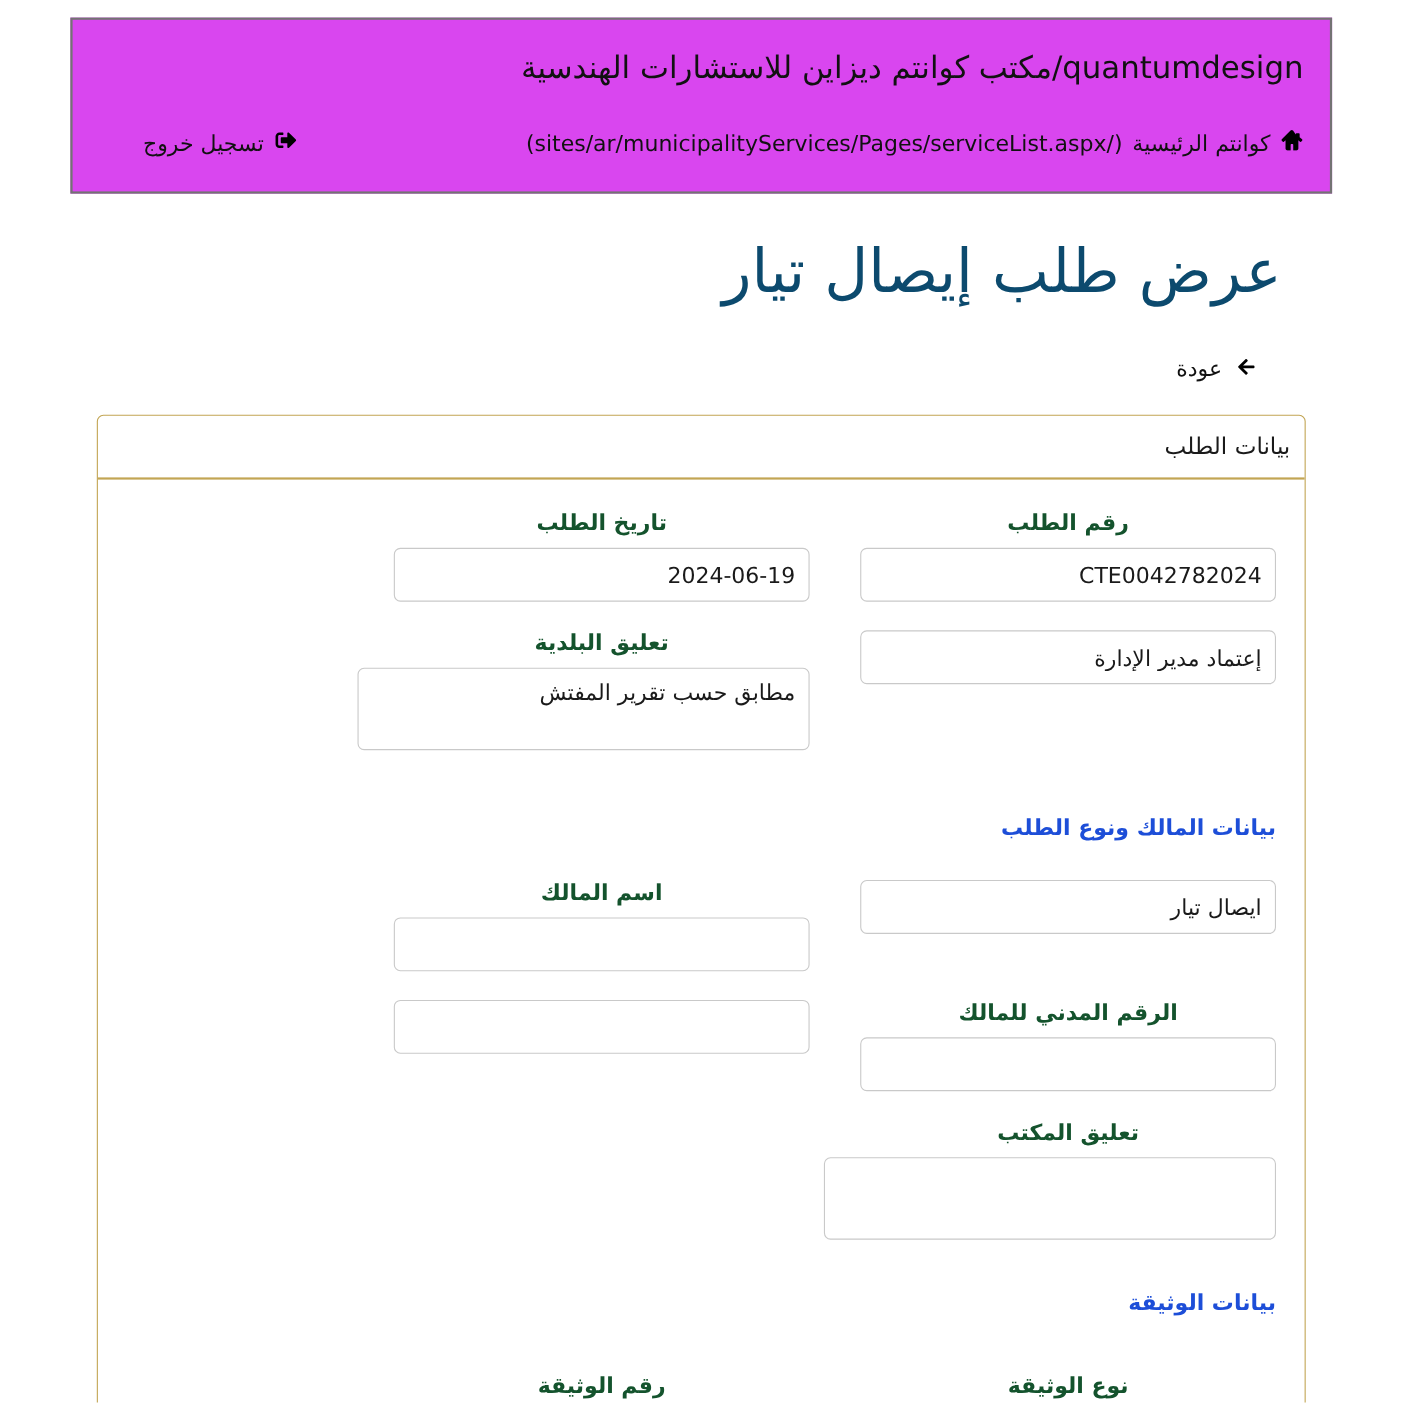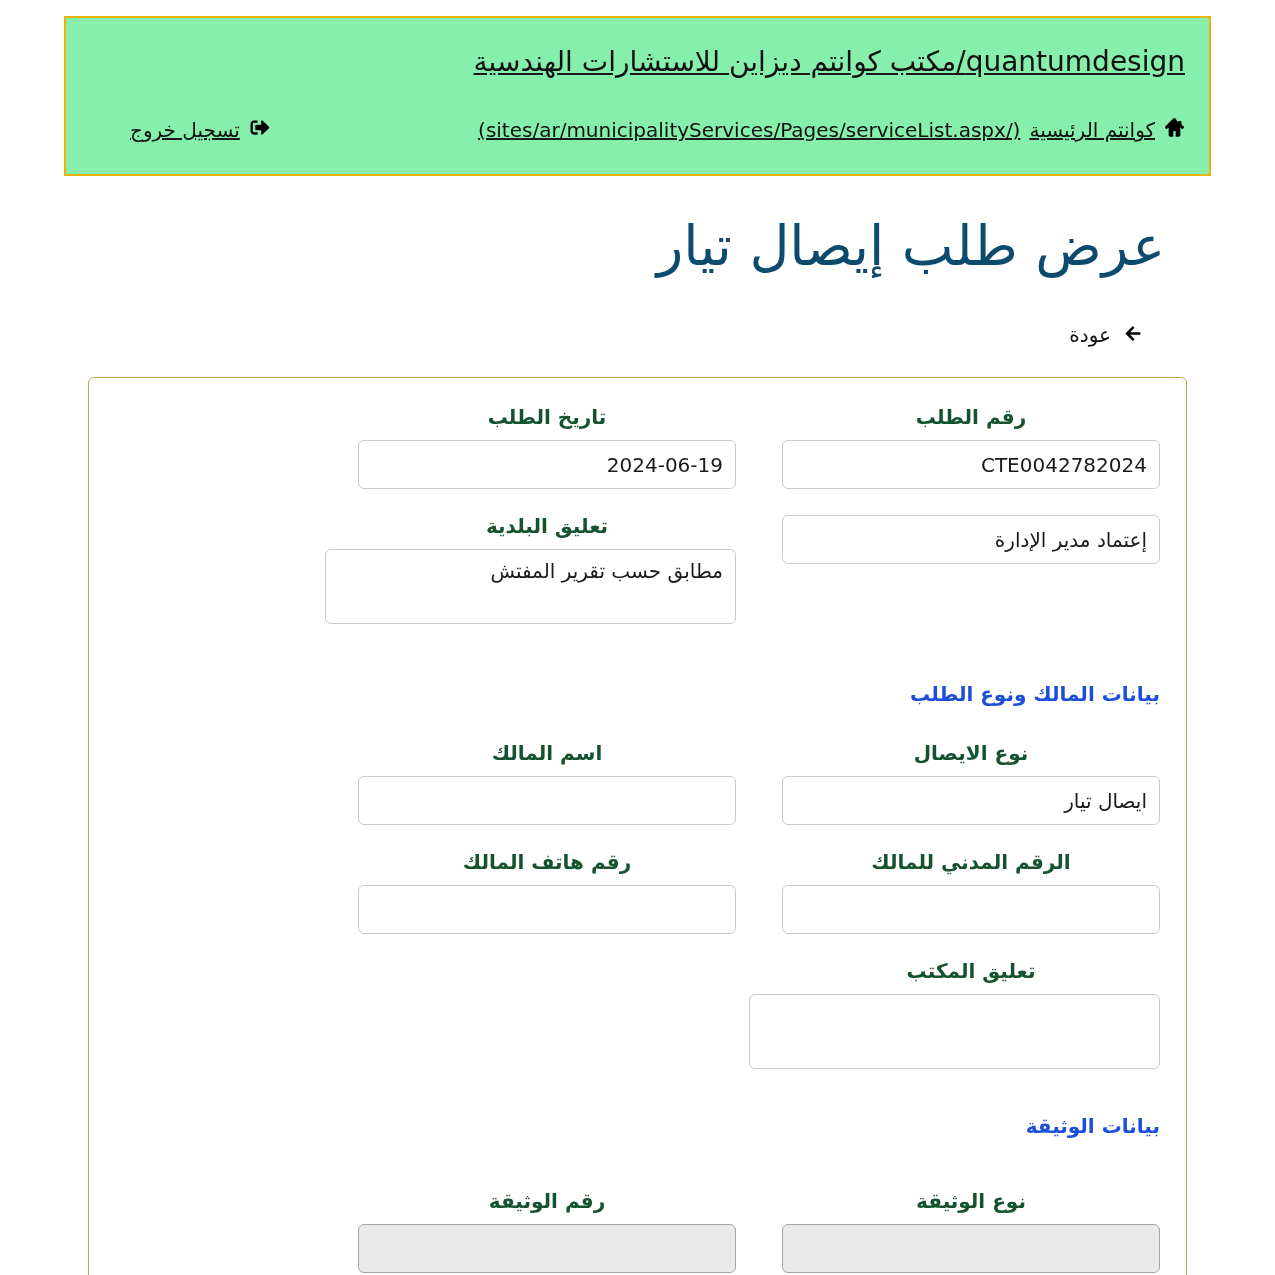--- a/index.html
+++ b/index.html
@@ -6,24 +6,23 @@
   html, body { margin: 0; padding: 0; }
   body {
     width: 1275px; height: 1275px; overflow: hidden;
     background: #ffffff; color: #1a1a1a;
     font-family: "DejaVu Sans", sans-serif;
   }
 
   
   .header-box {
     margin: 16px 64px 0;
-    border: 2px solid #eab308;
+    border: 2px solid #737373;
     padding: 26px 24px 32px;
-    background: #86efac;
-    text-decoration: underline;
+    background: #d946ef;
   }
   .office-title {
     font-size: 28px; font-weight: 400;
     text-align: right; margin: 0 0 38px;
     line-height: 1.3; color: #111;
   }
   .header-nav {
     display: flex; justify-content: space-between; align-items: center;
     font-size: 20px;
   }
@@ -124,20 +123,21 @@
 <a class="back-link">
   <span class="icon-svg">
     <svg width="24" height="17" viewBox="0 0 448 512">
         <path fill="#000000" d="M257.5 445.1l-22.2 22.2c-9.4 9.4-24.6 9.4-33.9 0L7 273c-9.4-9.4-9.4-24.6 0-33.9L201.4 44.7c9.4-9.4 24.6-9.4 33.9 0l22.2 22.2c9.5 9.5 9.3 25-.4 34.3L136.6 216H424c13.3 0 24 10.7 24 24v32c0 13.3-10.7 24-24 24H136.6l120.5 114.8c9.8 9.3 10 24.8.4 34.3z"></path>
       </svg>
   </span>
   <span>عودة</span>
 </a>
 
 <div class="panel">
+  <div class="panel-heading">بيانات الطلب</div>
   <div class="panel-body">
 
     <div class="form-row">
       <div class="field">
         <label>رقم الطلب</label>
         <input class="text-input" type="text" value="CTE0042782024" style="">
       </div>
       <div class="field">
         <label>تاريخ الطلب</label>
         <input class="text-input" type="text" value="2024-06-19" style="">
@@ -151,36 +151,34 @@
       <div class="field">
         <label>تعليق البلدية</label>
         <textarea class="text-area" style="">مطابق حسب تقرير المفتش</textarea>
       </div>
     </div>
 
     <div class="section-title">بيانات المالك ونوع الطلب</div>
 
     <div class="form-row">
       <div class="field">
-        <label>نوع الايصال</label>
         <input class="text-input" type="text" value="ايصال تيار" style="">
       </div>
       <div class="field">
         <label>اسم المالك</label>
         <input class="text-input" type="text" value="" style="">
       </div>
     </div>
 
     <div class="form-row">
       <div class="field">
         <label>الرقم المدني للمالك</label>
         <input class="text-input" type="text" value="" style="">
       </div>
       <div class="field">
-        <label>رقم هاتف المالك</label>
         <input class="text-input" type="text" value="" style="">
       </div>
     </div>
 
     <div class="form-row">
       <div class="field">
         <label>تعليق المكتب</label>
         <textarea class="text-area" style=""></textarea>
       </div>
       <div class="field"></div>

